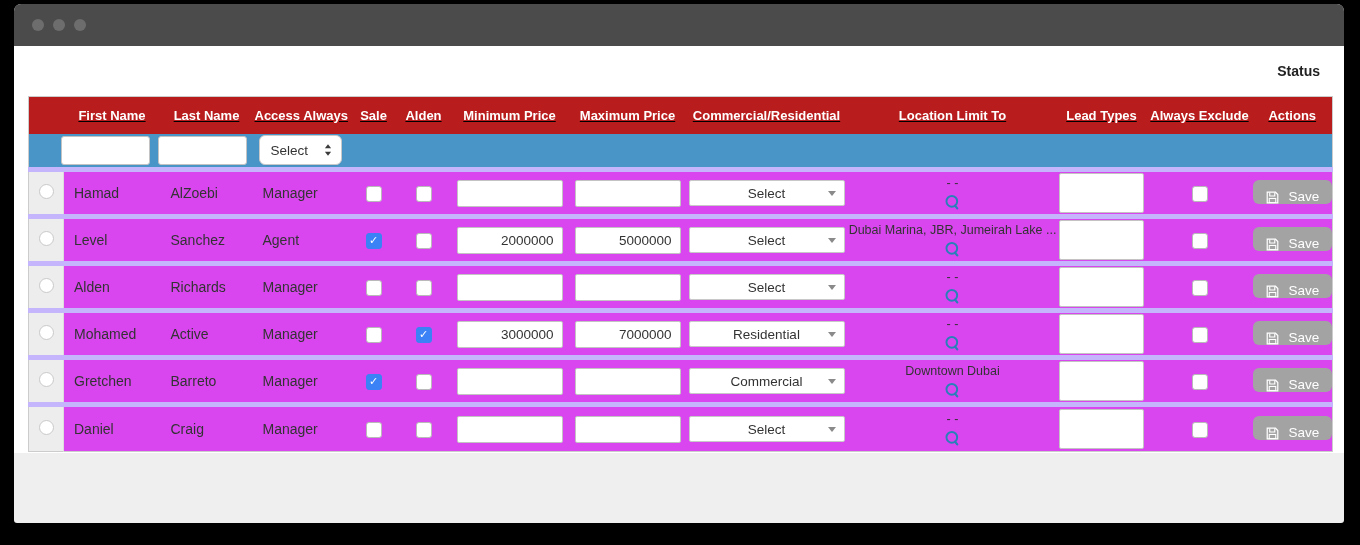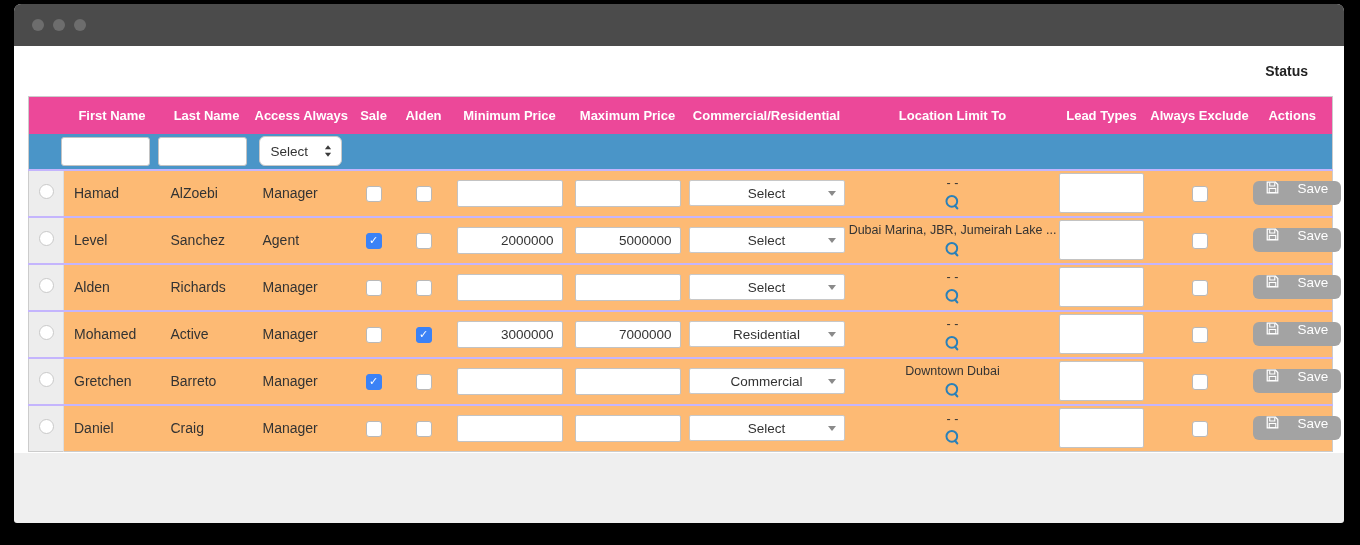--- a/index.html
+++ b/index.html
@@ -19,38 +19,38 @@
          background:#fff; font-size:16px; cursor:default; }
   .tab.inactive { left:14px; width:125px; height:38px; border:1px solid #ddd; border-bottom:none; color:#4a4a4a; }
   .tab.active   { left:139px; width:184px; height:47px; border-left:1px solid #e4e4e4; border-right:1px solid #e4e4e4;
                   border-top:3px solid #dfa613; color:#e9b23b; }
 
   
   .panel { background:#fff; height:407px; }
 
   
   .status-row { height:50px; display:flex; align-items:center; justify-content:flex-end;
-                padding-right:36px; gap:12px; }
+                padding-right:24px; gap:12px; }
   .status-label { font-size:14px; font-weight:700; color:#222; }
   .native-select { background:#fff; border:1px solid #c9c9c9; border-radius:5px; height:30px;
                    display:flex; align-items:center; justify-content:space-between;
                    padding:0 9px 0 11px; font-size:14px; color:#222; cursor:default;
                    box-shadow:0 1px 1px rgba(0,0,0,0.04); }
   .status-select { width:150px; }
   .filter-select { width:83px; border-radius:6px; font-size:13.5px; color:#333; }
 
   
   table { border-collapse:collapse; table-layout:fixed; width:1304px; margin-left:14px;
           border:1px solid #ccc; background:#fff; }
-  thead tr.head-row { background:#ec4899; height:37px; }
+  thead tr.head-row { background:#b91c1c; height:37px;text-decoration:underline; }
   thead tr.head-row th { color:#fff; font-size:13px; font-weight:700; text-align:center; padding:0 2px;
                          white-space:nowrap; overflow:hidden; }
   thead tr.filter-row { background:#4a95c8; height:36px; }
   thead tr.filter-row td { text-align:left; padding-left:0; }
-  tbody tr { height:47px; border-top:2px solid #c4b5fd; background:#fdba74; }
+  tbody tr { height:47px; border-top:5px solid #c4b5fd; background:#d946ef; }
   td { vertical-align:middle; text-align:center; font-size:14px; color:#333; }
   td.lft { text-align:left; padding-left:10px; }
   td.radio-cell { background:#ededed; border-right:1px solid #ddd; }
 
   .radio { width:15px; height:15px; border:1.5px solid #c9c9c9; border-radius:50%;
            background:#fff; display:inline-block; }
 
   .txt-input { border:1px solid #c3c3c3; border-radius:3px; background:#fff; outline:none;
                font-family:inherit; font-size:13.5px; color:#333; padding:0 8px; }
   .filter-input { width:89px; height:29px; margin-left:-3px; }
@@ -65,21 +65,21 @@
 
   .row-select { width:156px; height:26px; border:1px solid #c8c8c8; border-radius:2px; background:#fff;
                 display:inline-flex; align-items:center; margin:0 auto; position:relative; cursor:default; }
   .row-select span.val { flex:1; text-align:center; font-size:13.5px; color:#333; }
   .caret { position:absolute; right:8px; width:0; height:0; border-left:4.5px solid transparent;
            border-right:4.5px solid transparent; border-top:5px solid #8a8a8a; }
 
   .loc { display:flex; flex-direction:column; align-items:center; gap:1px;
          font-size:12.5px; color:#333; white-space:nowrap; line-height:1.4; }
 
-  .save-btn { display:inline-flex; align-items:flex-start; gap:19px; background:#a3a3a3; color:#fff;
+  .save-btn { display:inline-flex; align-items:flex-end; gap:10px; background:#a3a3a3; color:#fff;
               border:none; border-radius:6px; height:24px; padding:0 13px; font-size:13.5px;
               font-family:inherit; cursor:default; }
 
   .spinner-icon { flex:0 0 auto; }
 </style>
 </head>
 <body>
 
 <div class="window">
 

